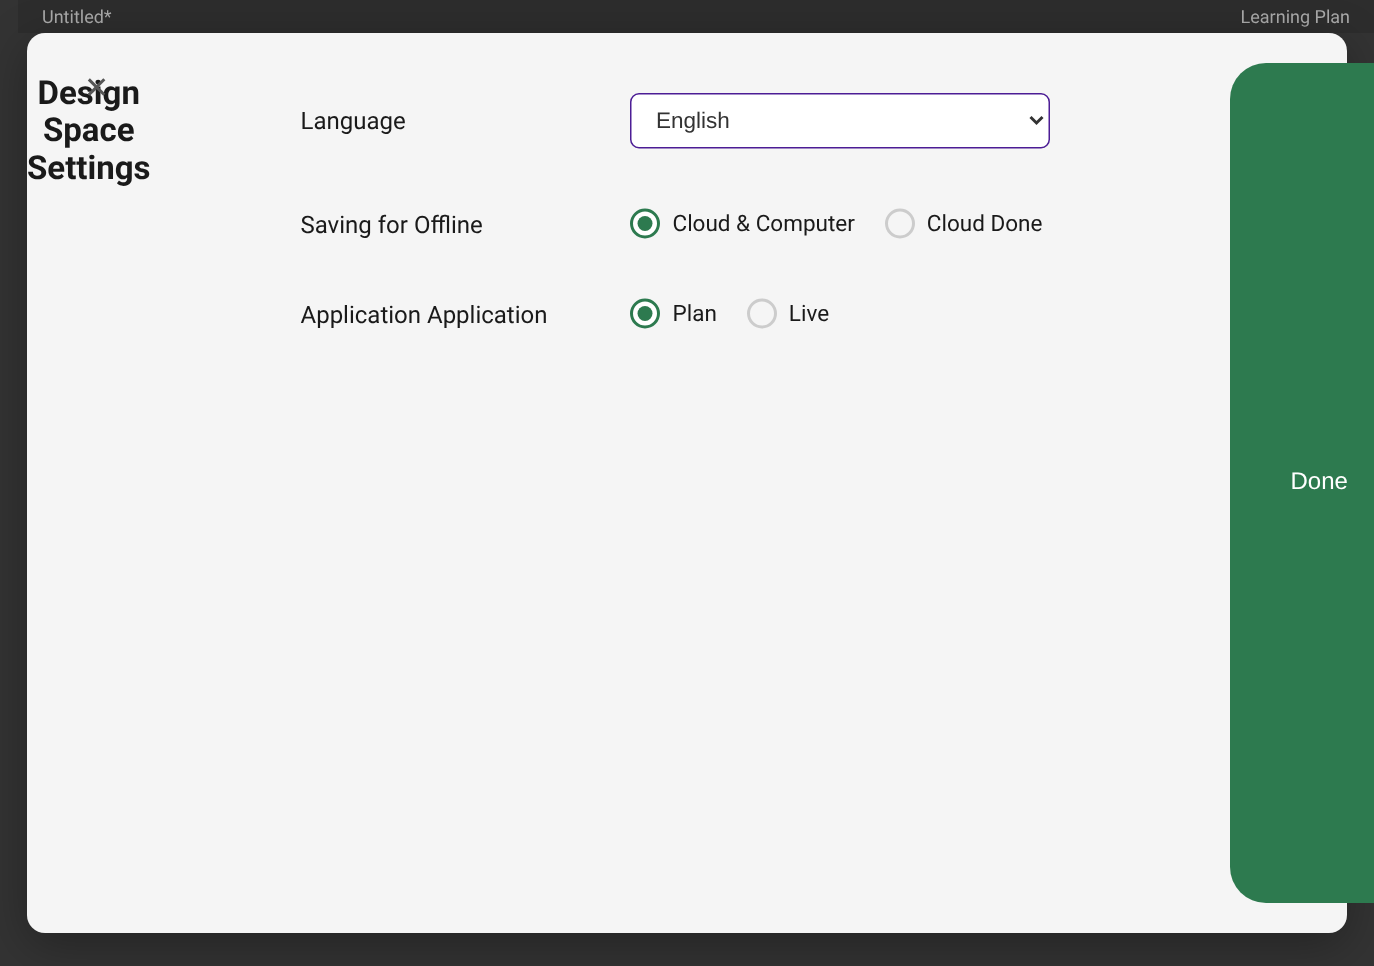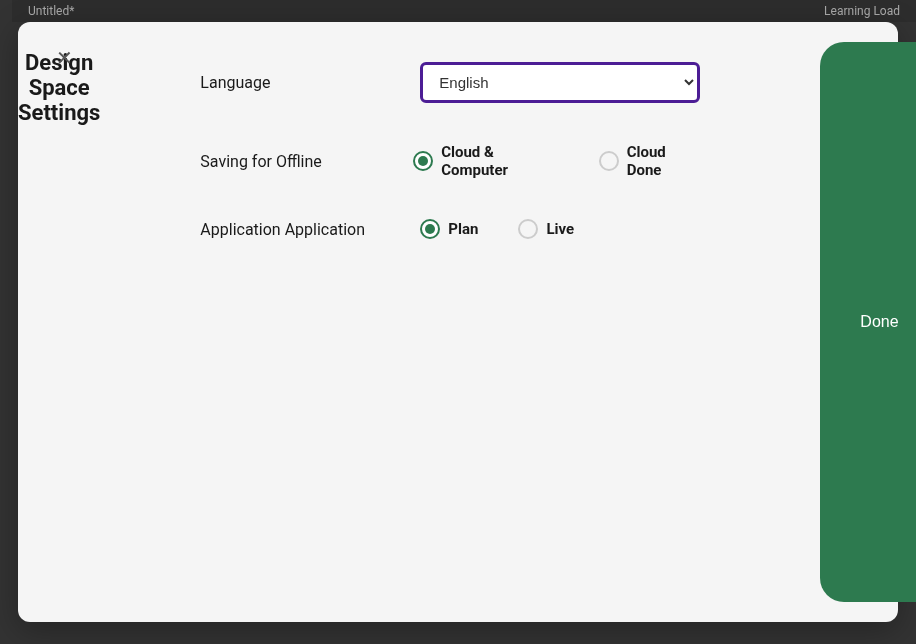--- a/index.html
+++ b/index.html
@@ -146,34 +146,33 @@
 
     .setting-control {
       display: flex;
       align-items: center;
       gap: 24px;
     }
 
     .language-select {
       width: 280px;
       padding: 8px 12px;
-      border: 3px solid #4c1d95;
+      border: 1px solid #4c1d95;
       border-radius: 6px;
       font-size: 15px;
       color: #333;
       background: white;
       appearance: auto;
       cursor: pointer;
     }
 
     .radio-group {
       display: flex;
       align-items: center;
-      gap: 40px;
-      font-weight: bold;
+      gap: 20px;
     }
 
     .radio-option {
       display: flex;
       align-items: center;
       gap: 8px;
       font-size: 15px;
       color: #1a1a1a;
       cursor: pointer;
     }
@@ -219,21 +218,21 @@
       cursor: pointer;
     }
   </style>
 </head>
 <body>
 
 <div class="overlay"></div>
 
 <div class="top-bar">
   <span class="top-bar-text">Untitled*</span>
-  <span class="top-bar-text">Learning Load</span>
+  <span class="top-bar-text">Learning Plan</span>
 </div>
 
 <div class="modal">
   <div class="modal-header">
     <h2 class="modal-title">Design Space Settings</h2>
     <button class="close-button">
       <span>✕</span>
     </button>
   </div>
 

